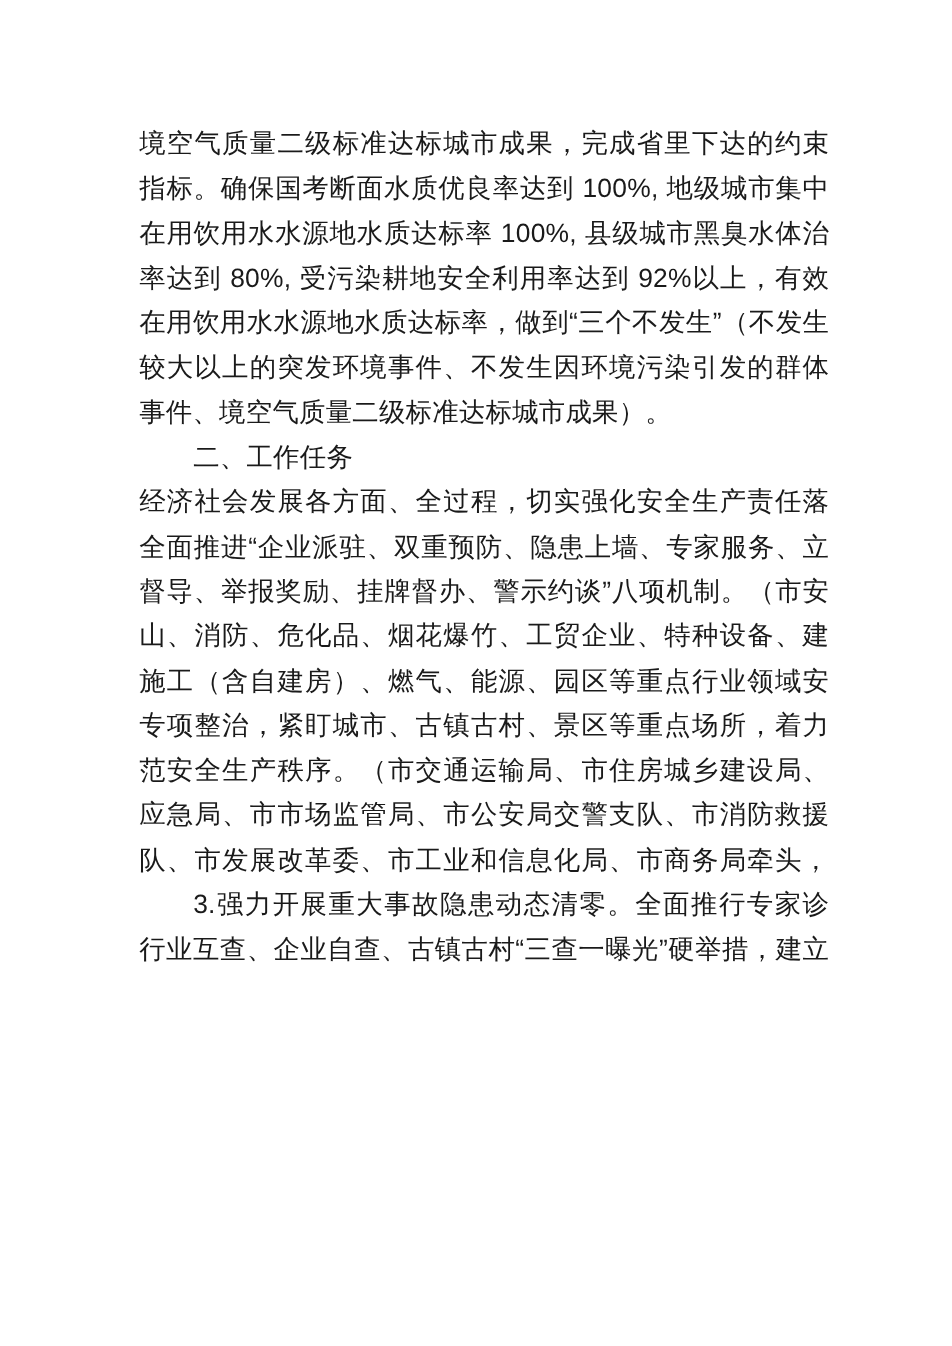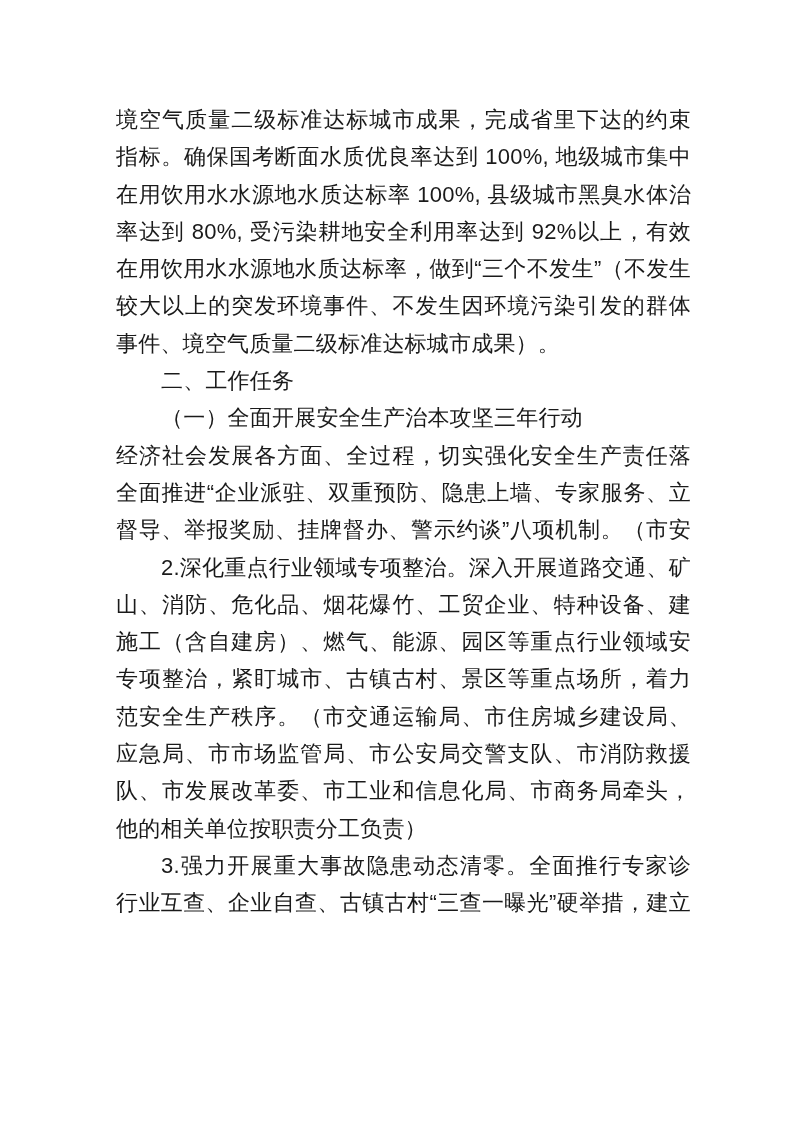--- a/index.html
+++ b/index.html
@@ -49,28 +49,25 @@
 <div class="page">
   <div class="text-area" style="color: rgb(26, 26, 26);">
       <div class="line just">境空气质量二级标准达标城市成果，完成省里下达的约束性</div>
       <div class="line just">指标。确保国考断面水质优良率达到 100%, 地级城市集中式</div>
       <div class="line just">在用饮用水水源地水质达标率 100%, 县级城市黑臭水体治理</div>
       <div class="line just">率达到 80%, 受污染耕地安全利用率达到 92%以上，有效防</div>
       <div class="line just">在用饮用水水源地水质达标率，做到“三个不发生”（不发生</div>
       <div class="line just">较大以上的突发环境事件、不发生因环境污染引发的群体性</div>
       <div class="line left">事件、境空气质量二级标准达标城市成果）。</div>
       <div class="line left indent">二、工作任务</div>
-      <div class="line left indent">（一）全面开展安全生产治本攻坚三年行动</div>
       <div class="line just">经济社会发展各方面、全过程，切实强化安全生产责任落实，</div>
       <div class="line just">全面推进“企业派驻、双重预防、隐患上墙、专家服务、立体</div>
       <div class="line just">督导、举报奖励、挂牌督办、警示约谈”八项机制。（市安委</div>
-      <div class="line just indent">2.深化重点行业领域专项整治。深入开展道路交通、矿</div>
       <div class="line just">山、消防、危化品、烟花爆竹、工贸企业、特种设备、建筑</div>
       <div class="line just">施工（含自建房）、燃气、能源、园区等重点行业领域安全</div>
       <div class="line just">专项整治，紧盯城市、古镇古村、景区等重点场所，着力规</div>
       <div class="line just">范安全生产秩序。（市交通运输局、市住房城乡建设局、市</div>
       <div class="line just">应急局、市市场监管局、市公安局交警支队、市消防救援支</div>
       <div class="line just">队、市发展改革委、市工业和信息化局、市商务局牵头，其</div>
-      <div class="line left">他的相关单位按职责分工负责）</div>
       <div class="line just indent">3.强力开展重大事故隐患动态清零。全面推行专家诊查、</div>
       <div class="line just">行业互查、企业自查、古镇古村“三查一曝光”硬举措，建立</div>
     </div>
 </div>
 
 </body></html>

